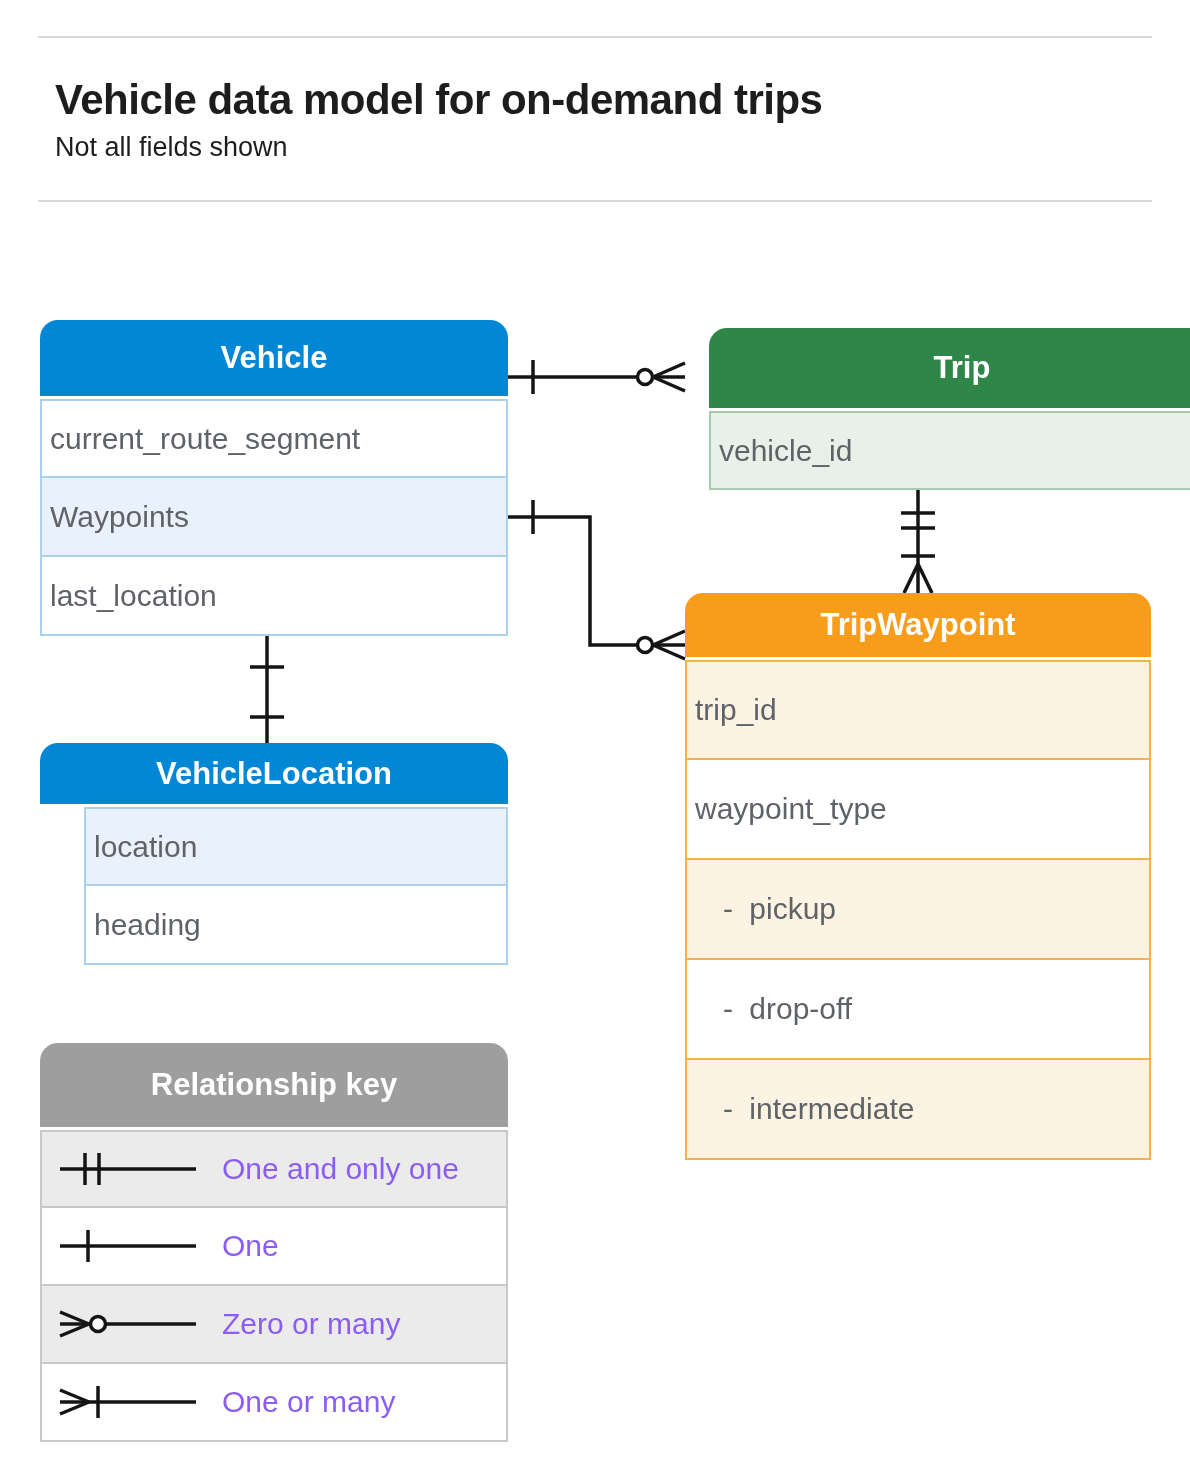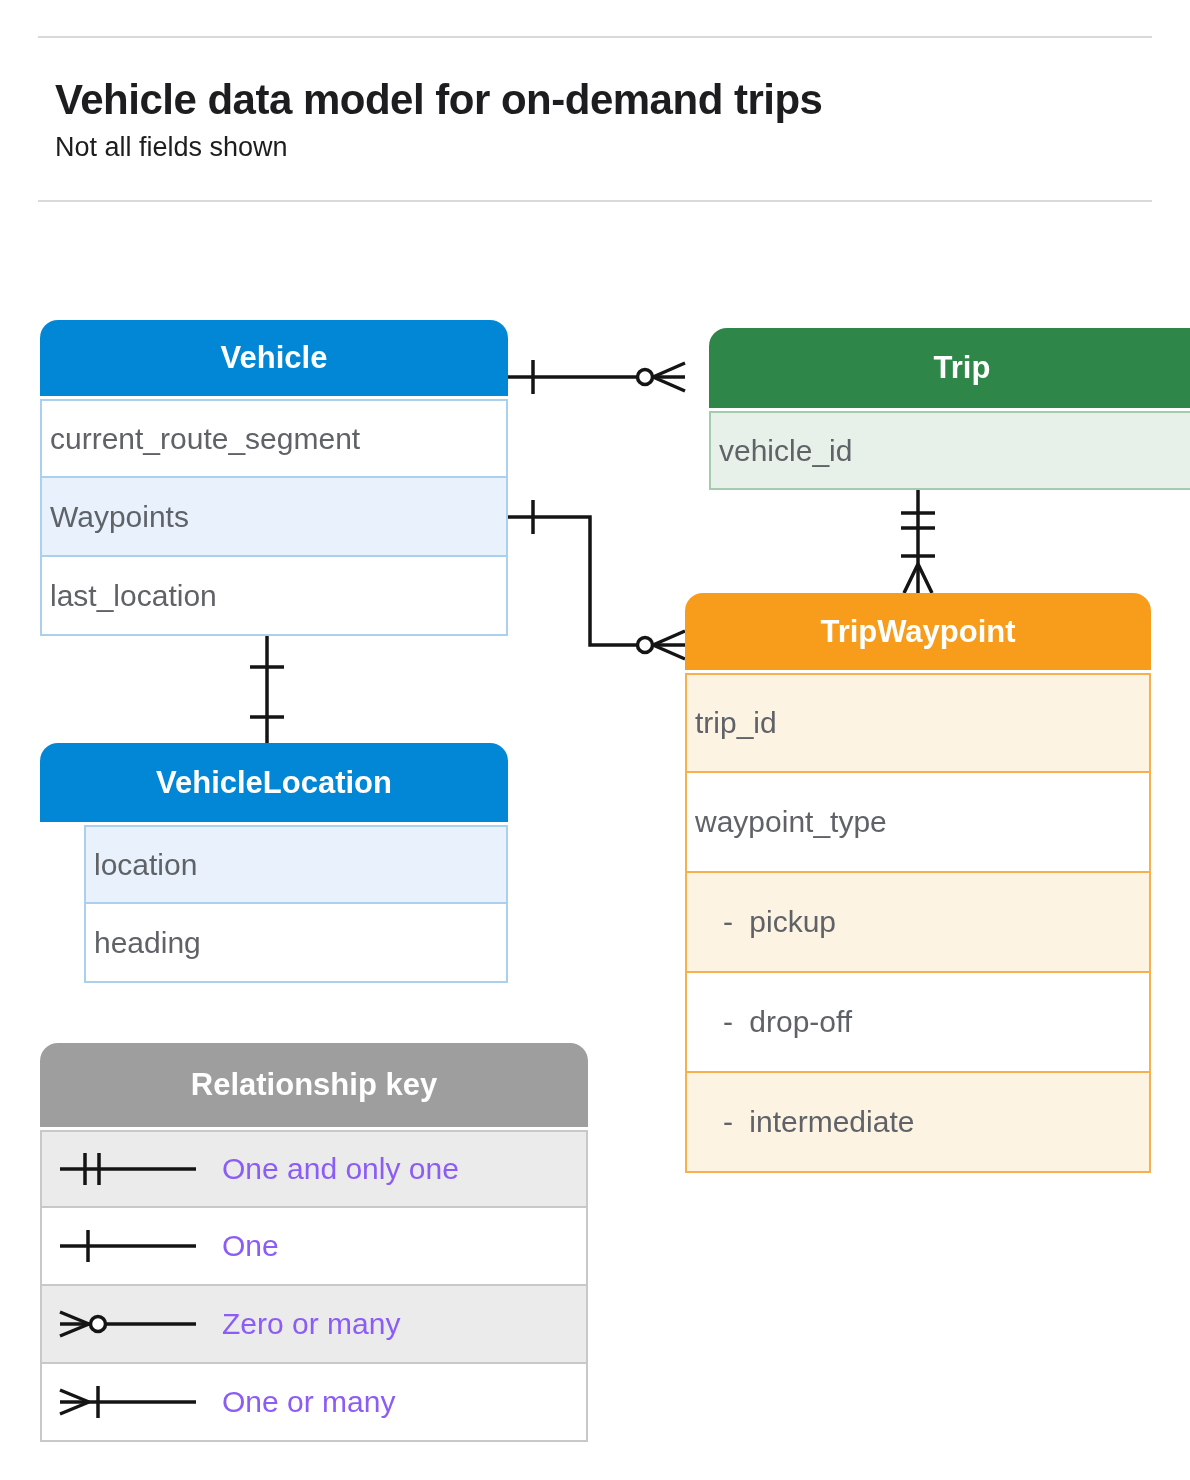--- a/index.html
+++ b/index.html
@@ -46,28 +46,28 @@
 
   #t-vehicle         { left:40px;  top:320px;  width:468px; }
   #t-vehicle .hdr    { height:76px; }
   #t-vehicle .row    { height:79px; }
 
   #t-trip            { left:709px; top:328px;  width:506px; }
   #t-trip .hdr       { height:80px; }
   #t-trip .row       { height:79px; }
 
   #t-tripwaypoint        { left:685px; top:593px; width:466px; }
-  #t-tripwaypoint .hdr   { height:77px; }
+  #t-tripwaypoint .hdr   { height:64px; }
   #t-tripwaypoint .row   { height:100px; }
 
   #t-vehiclelocation      { left:40px; top:743px; width:468px; }
-  #t-vehiclelocation .hdr { height:79px; }
+  #t-vehiclelocation .hdr { height:61px; }
   #t-vehiclelocation .row { height:79px;margin-left:44px; }
 
-  #t-key        { left:40px; top:1043px; width:548px; }
+  #t-key        { left:40px; top:1043px; width:468px; }
   #t-key .hdr   { height:84px; }
   #t-key .row   { height:78px; padding-left:16px; color:#8b5cf6; }
   #t-key .ksym  { width:140px; flex:0 0 140px; }
   #t-key .klabel{ margin-left:24px; }
 
   svg.overlay { position:absolute; left:0; top:0; pointer-events:none; }
   .conn  { stroke:#141414; stroke-width:3.5; fill:none; }
   .oring { stroke:#141414; stroke-width:3.5; fill:#ffffff; }
 </style>
 </head>

